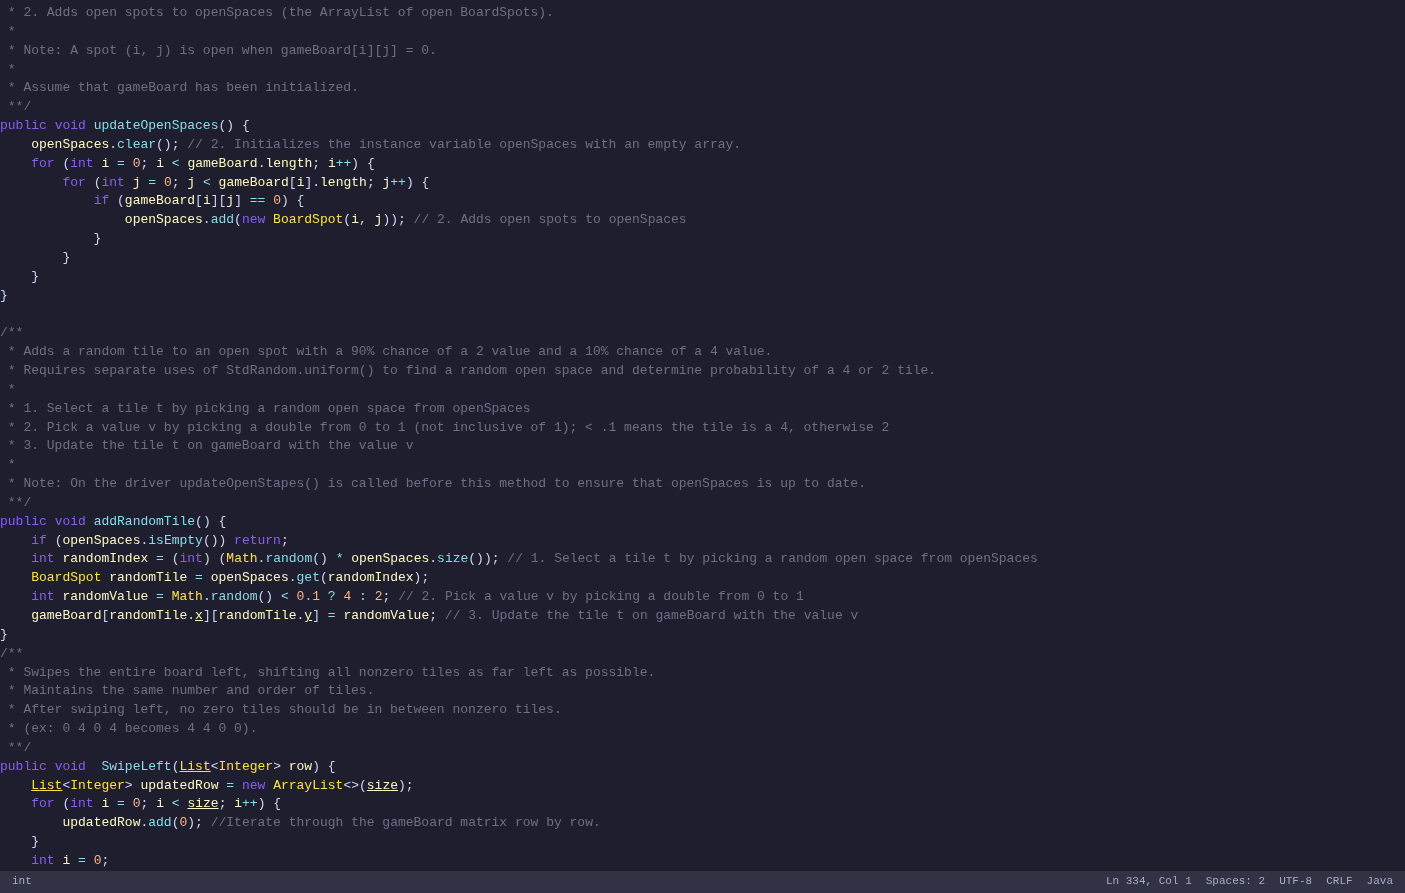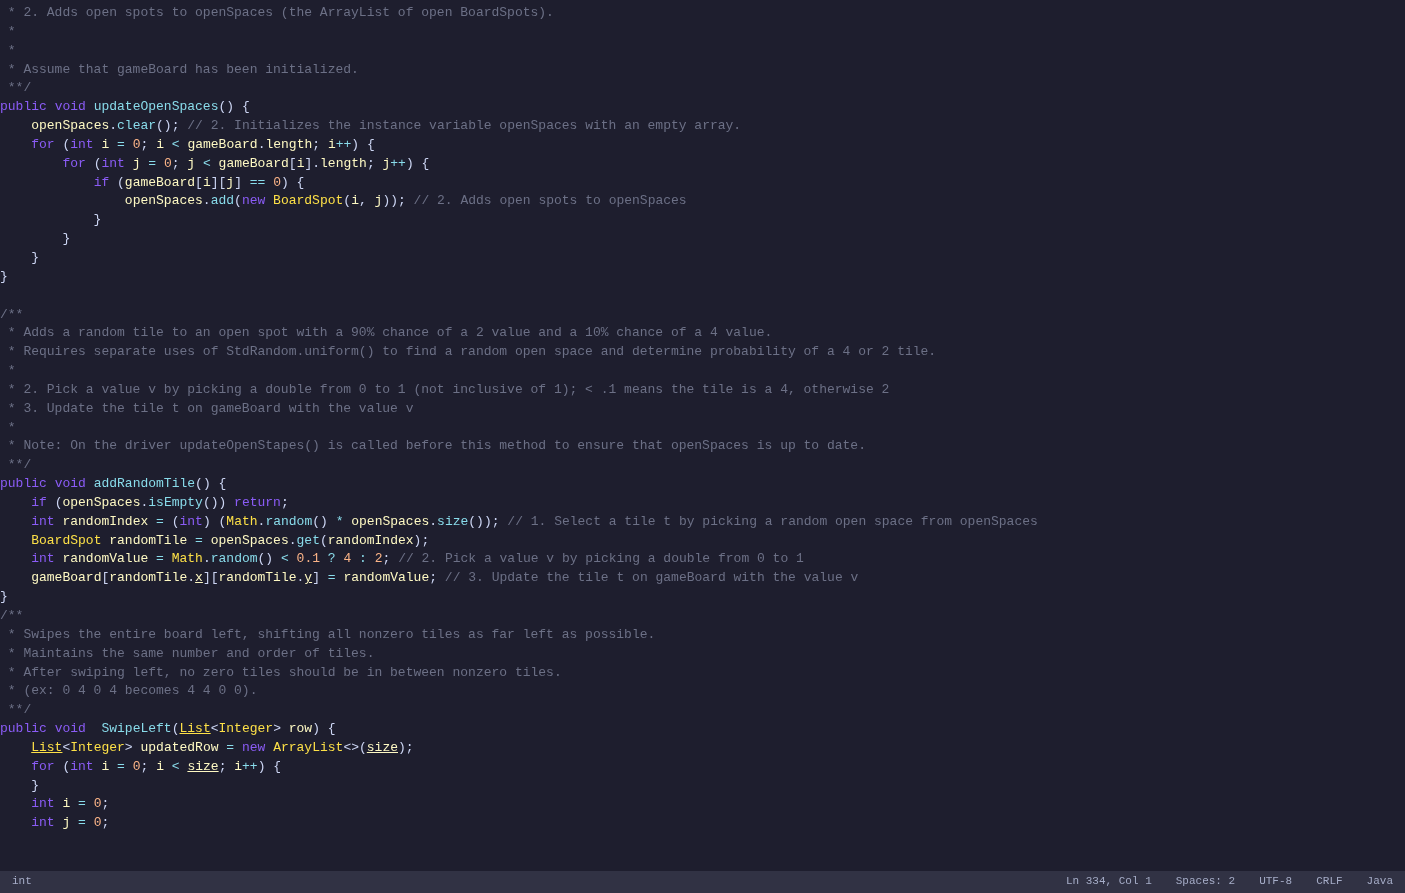--- a/index.html
+++ b/index.html
@@ -60,36 +60,39 @@
     }
     .bottom-bar-left {
       flex: 1;
       display: flex;
       align-items: center;
       gap: 14px;
     }
     .bottom-bar-right {
       display: flex;
       align-items: center;
-      gap: 24px;
+      gap: 14px;
     }
   </style>
 </head>
 <body>
 
 <div id="code-container">
 
   <div class="code-line">
     <span class="line-content c-comment"> * 2. Adds open spots to openSpaces (the ArrayList of open BoardSpots).</span>
   </div>
 
   <div class="code-line">
     <span class="line-content c-comment"> *</span>
   </div>
 
+  <div class="code-line">
+    <span class="line-content c-comment"> * Note: A spot (i, j) is open when gameBoard[i][j] = 0.</span>
+  </div>
 
   <div class="code-line">
     <span class="line-content c-comment"> *</span>
   </div>
 
   <div class="code-line">
     <span class="line-content c-comment"> * Assume that gameBoard has been initialized.</span>
   </div>
 
   <div class="code-line">
@@ -149,20 +152,23 @@
   </div>
 
   <div class="code-line">
     <span class="line-content c-comment"> * Requires separate uses of StdRandom.uniform() to find a random open space and determine probability of a 4 or 2 tile.</span>
   </div>
 
   <div class="code-line">
     <span class="line-content c-comment"> *</span>
   </div>
 
+  <div class="code-line">
+    <span class="line-content c-comment"> * 1. Select a tile t by picking a random open space from openSpaces</span>
+  </div>
 
   <div class="code-line">
     <span class="line-content c-comment"> * 2. Pick a value v by picking a double from 0 to 1 (not inclusive of 1); &lt; .1 means the tile is a 4, otherwise 2</span>
   </div>
 
   <div class="code-line">
     <span class="line-content c-comment"> * 3. Update the tile t on gameBoard with the value v</span>
   </div>
 
   <div class="code-line">
@@ -234,20 +240,23 @@
   </div>
 
   <div class="code-line">
     <span class="line-content">    <span class="c-class c-underline">List</span><span class="c-punct">&lt;</span><span class="c-class">Integer</span><span class="c-punct">&gt;</span> <span class="c-variable">updatedRow</span> <span class="c-operator">=</span> <span class="c-keyword">new</span> <span class="c-class">ArrayList</span><span class="c-punct">&lt;&gt;(</span><span class="c-variable c-underline">size</span><span class="c-punct">);</span></span>
   </div>
 
   <div class="code-line">
     <span class="line-content">    <span class="c-keyword">for</span> <span class="c-punct">(</span><span class="c-keyword">int</span> <span class="c-variable">i</span> <span class="c-operator">=</span> <span class="c-number">0</span><span class="c-punct">;</span> <span class="c-variable">i</span> <span class="c-operator">&lt;</span> <span class="c-variable c-underline">size</span><span class="c-punct">;</span> <span class="c-variable">i</span><span class="c-operator">++</span><span class="c-punct">) {</span></span>
   </div>
 
+  <div class="code-line">
+    <span class="line-content">        <span class="c-variable">updatedRow</span><span class="c-punct">.</span><span class="c-method">add</span><span class="c-punct">(</span><span class="c-number">0</span><span class="c-punct">);</span> <span class="c-comment">//Iterate through the gameBoard matrix row by row.</span></span>
+  </div>
 
   <div class="code-line">
     <span class="line-content c-punct">    }</span>
   </div>
 
   <div class="code-line">
     <span class="line-content">    <span class="c-keyword">int</span> <span class="c-variable">i</span> <span class="c-operator">=</span> <span class="c-number">0</span><span class="c-punct">;</span></span>
   </div>
 
   <div class="code-line">

